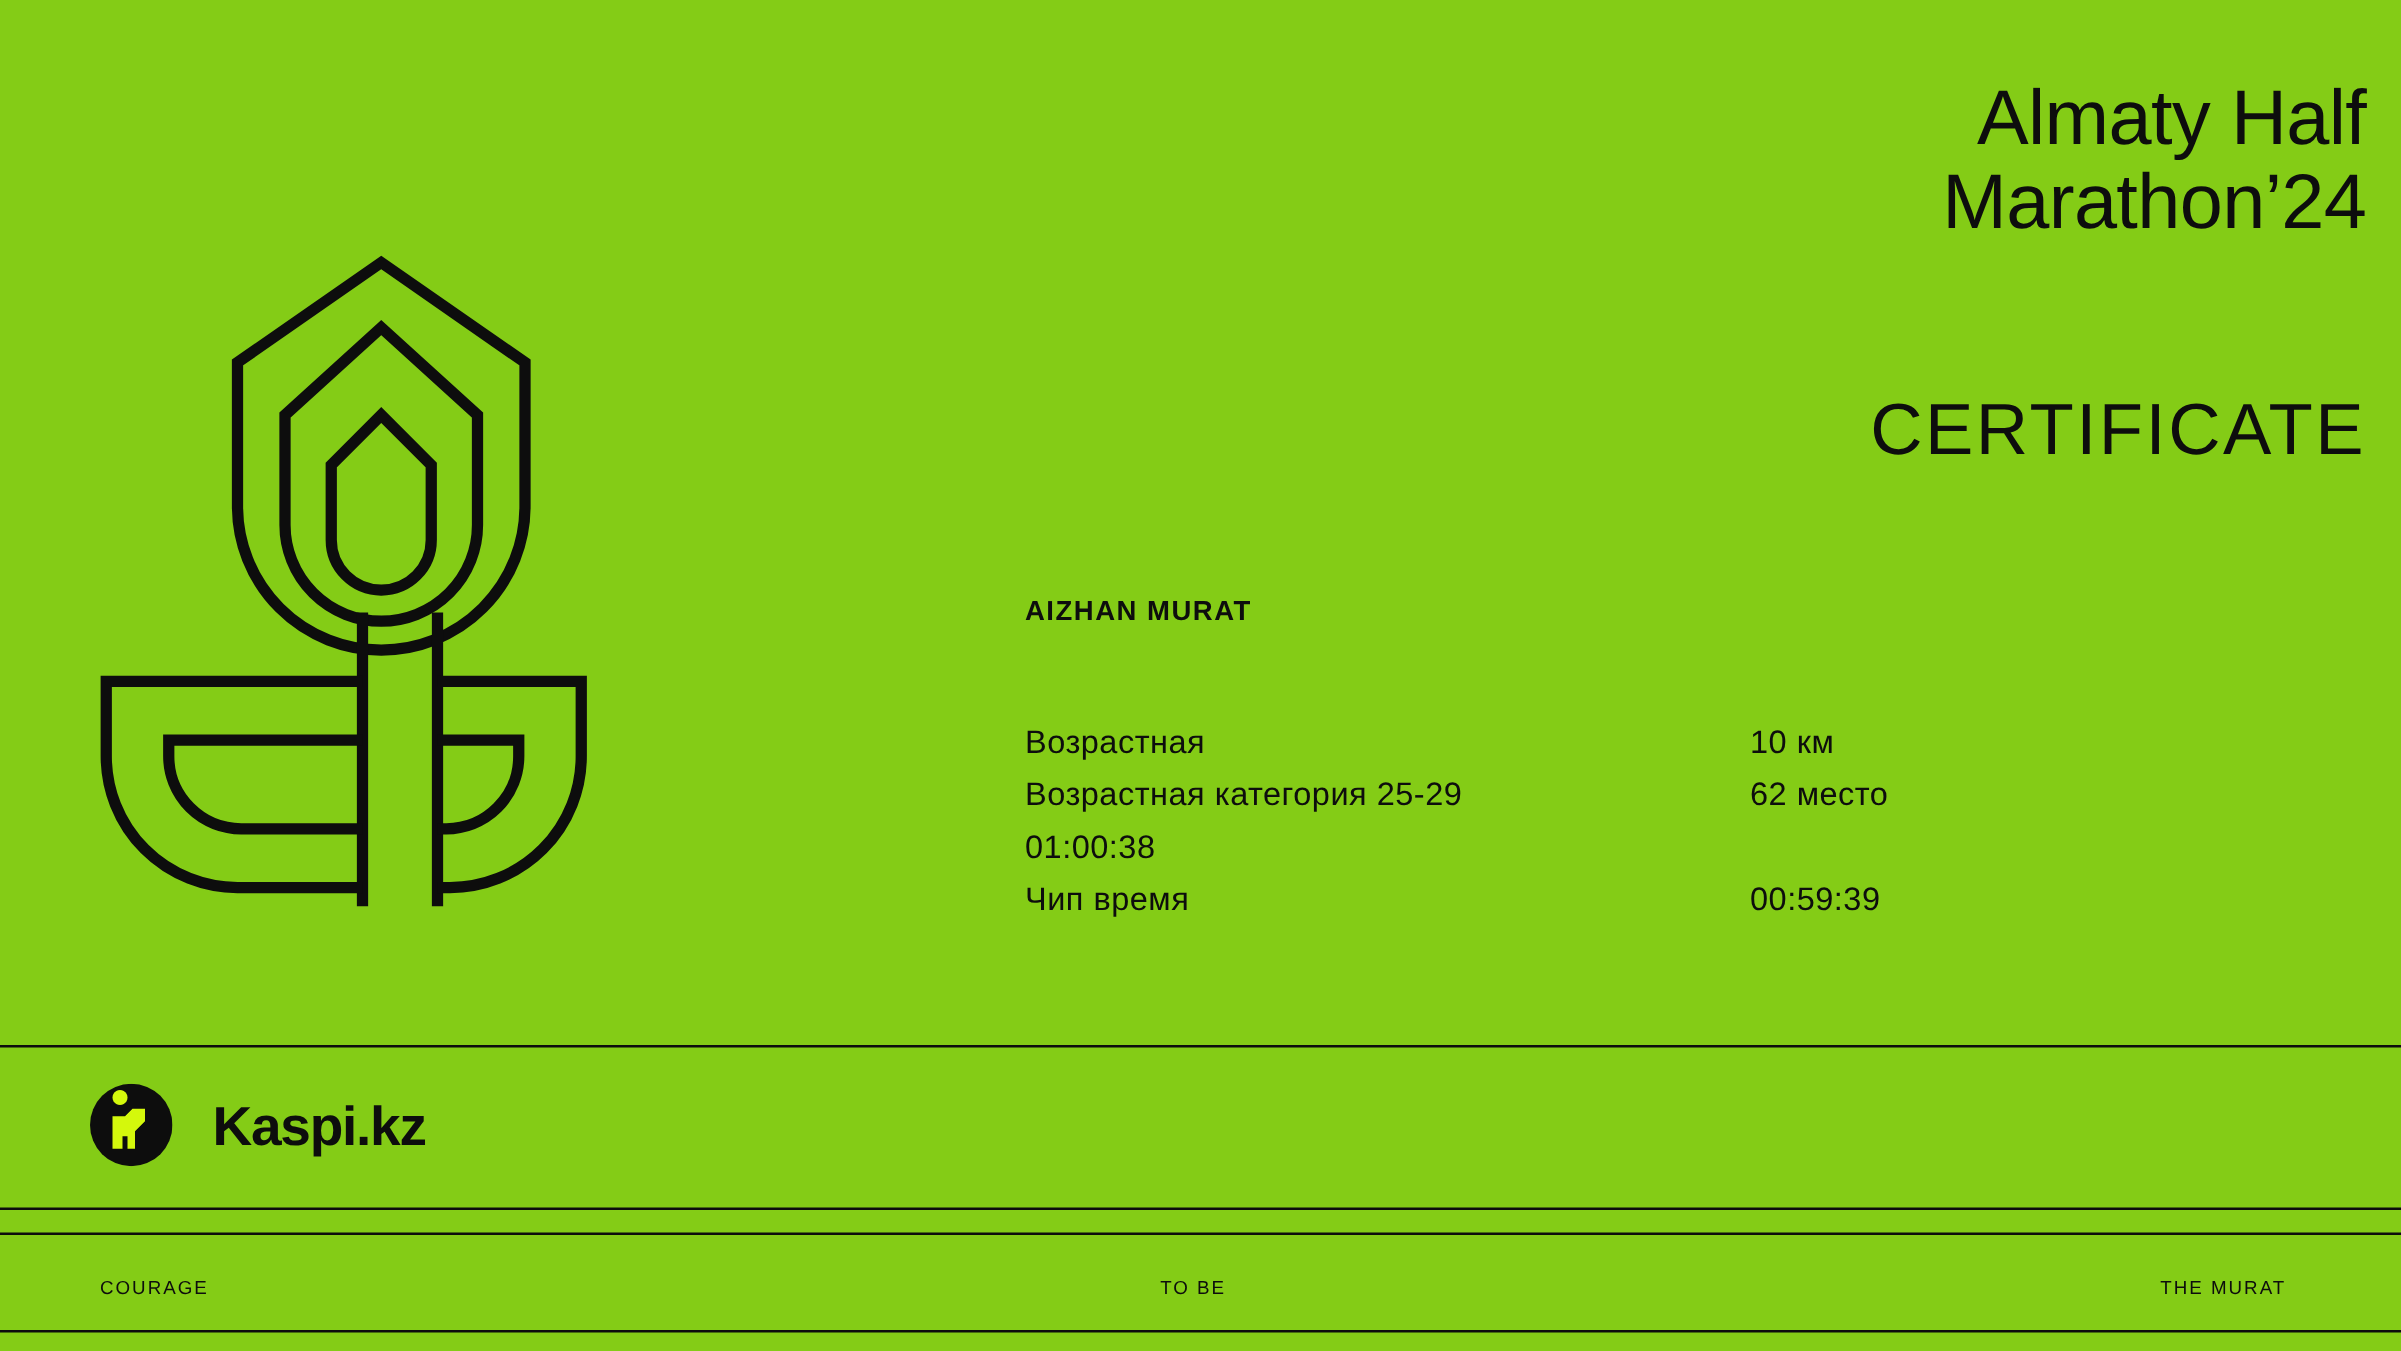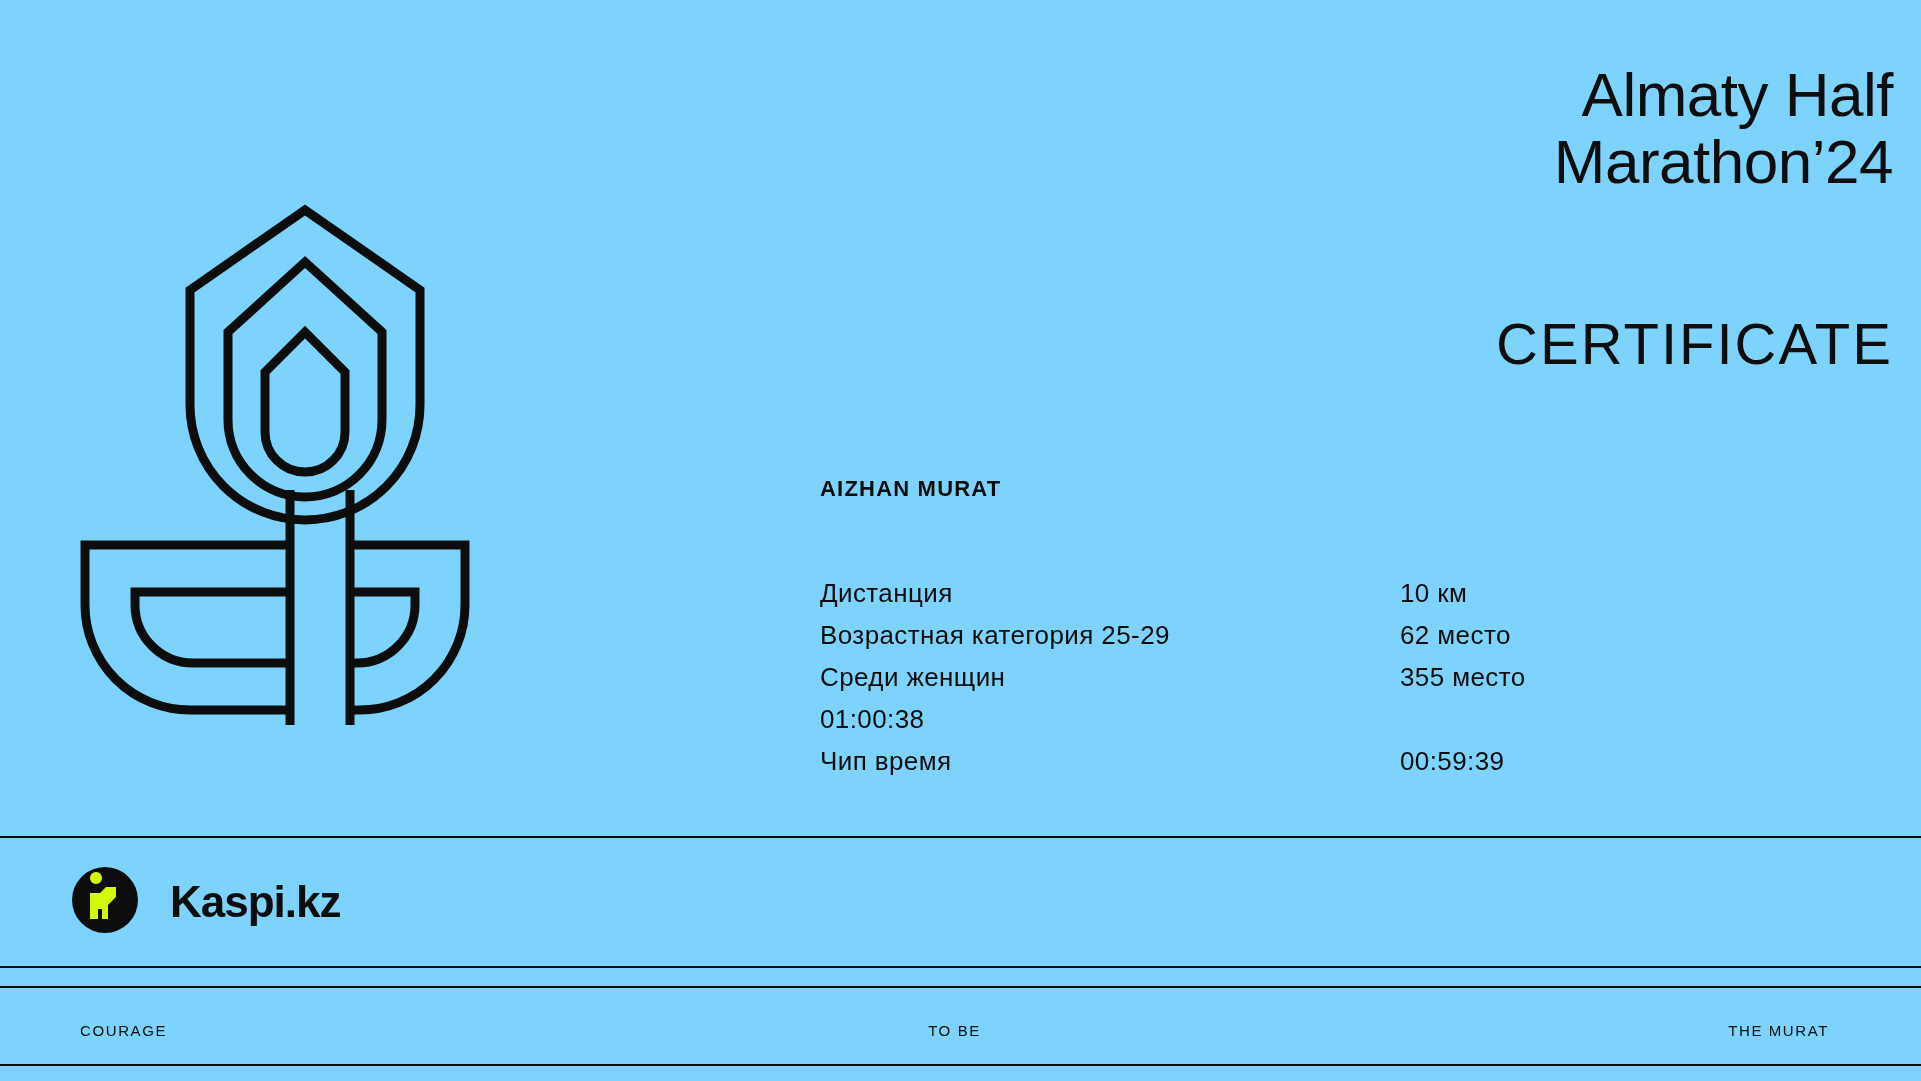--- a/index.html
+++ b/index.html
@@ -10,21 +10,21 @@
   body {
     width: 1921px;
     height: 1081px;
     overflow: hidden;
     font-family: "Liberation Sans", sans-serif;
   }
   .certificate {
     position: relative;
     width: 1921px;
     height: 1081px;
-    background: #7dd3fc;
+    background: #84cc16;
     overflow: hidden;
   }
 
   
   .emblem {
     position: absolute;
     left: 60px;
     top: 160px;
     width: 520px;
     height: 590px;
@@ -179,30 +179,26 @@
   <div class="title-block">
     <div class="event-title">Almaty Half
 Marathon’24</div>
   </div>
   <div class="cert-word">CERTIFICATE</div>
 
   <div class="athlete-name">AIZHAN MURAT</div>
 
   <div class="results">
     <div class="result-row">
-      <div class="result-label">Дистанция</div>
+      <div class="result-label">Возрастная</div>
       <div class="result-value">10 км</div>
     </div>
     <div class="result-row">
       <div class="result-label">Возрастная категория 25-29</div>
       <div class="result-value">62 место</div>
-    </div>
-    <div class="result-row">
-      <div class="result-label">Среди женщин</div>
-      <div class="result-value">355 место</div>
     </div>
     <div class="result-row">
       <div class="result-value">01:00:38</div>
     </div>
     <div class="result-row">
       <div class="result-label">Чип время</div>
       <div class="result-value">00:59:39</div>
     </div>
   </div>
 

